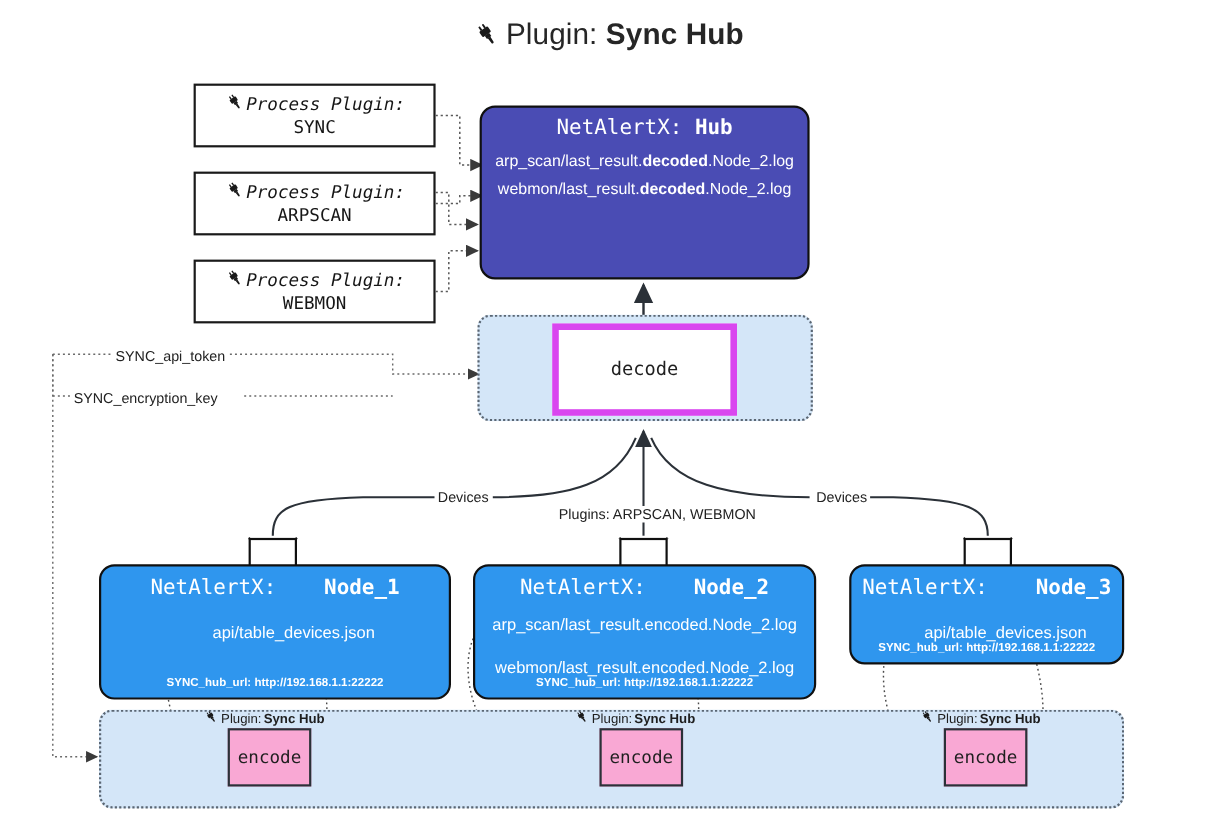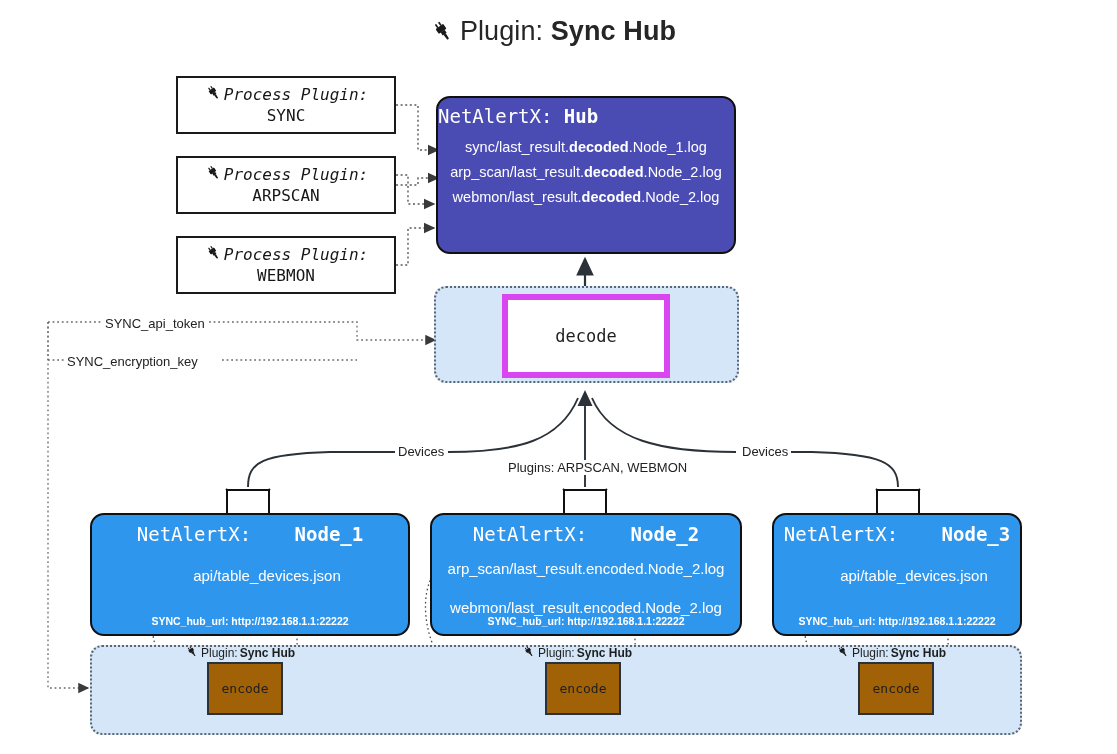--- a/index.html
+++ b/index.html
@@ -68,21 +68,21 @@
     left: 436px; top: 96px;
     width: 300px; height: 158px;
     background: #4a4cb4;
     border: 2px solid #101010;
     border-radius: 14px;
     box-sizing: border-box;
     color: #ffffff;
     padding-top: 7px;
   }
   .hub .hub-title {
-    text-align: left;
+    text-align: center;
     font-family: "DejaVu Sans Mono", "Liberation Mono", monospace;
     font-size: 19px;
     margin-bottom: 8px;
     white-space: nowrap;
   }
   .hub .hub-title b { font-weight: bold; }
   .hub .log {
     font-size: 14.5px;
     line-height: 25px;
     text-align: center;
@@ -156,21 +156,21 @@
     position: absolute;
     left: 0; right: 0; bottom: 7px;
     text-align: center;
     font-size: 10.5px;
     font-weight: bold;
     color: #ffffff;
     white-space: nowrap;
   }
   #node-1 { left: 90px;  top: 513px; width: 320px; height: 123px; }
   #node-2 { left: 430px; top: 513px; width: 312px; height: 123px; }
-  #node-3 { left: 772px; top: 513px; width: 250px; height: 123px; }
+  #node-3 { left: 772px; top: 513px; width: 250px; height: 91px; }
   #node-1 .node-line, #node-3 .node-line { margin-top: 22px; padding-left: 34px; }
   #node-2 .node-line { margin-top: 9px; line-height: 30px; }
 
   
   .envelope {
     position: absolute;
     width: 44px; height: 38px;
     background: #ffffff;
     border: 2px solid #101010;
     box-sizing: border-box;
@@ -196,26 +196,26 @@
     white-space: nowrap;
     display: flex; align-items: center; gap: 2px;
   }
   .plugin-tag b { font-weight: bold; }
   #tag-1 { left: 185px; top: 645px; }
   #tag-2 { left: 522px; top: 645px; }
   #tag-3 { left: 836px; top: 645px; }
   .encode-box {
     position: absolute;
     width: 76px; height: 53px;
-    background: #a16207;
+    background: #f9a8d4;
     border: 2px solid #2b3138;
     box-sizing: border-box;
     display: flex; align-items: center; justify-content: center;
     font-family: "DejaVu Sans Mono", "Liberation Mono", monospace;
-    font-size: 13px;
+    font-size: 16px;
     color: #1f1f1f;
   }
   #enc-1 { left: 207px; top: 662px; }
   #enc-2 { left: 545px; top: 662px; }
   #enc-3 { left: 858px; top: 662px; }
 </style>
 </head>
 <body>
 
 <div id="canvas">
@@ -329,21 +329,20 @@
       <span>Process Plugin:</span>
     </div>
     <div class="l2">WEBMON</div>
   </div>
 
   <div class="hub">
     <div class="hub-title">
       <span>NetAlertX:</span>
       <b>Hub</b>
     </div>
-    <div class="log"><span>sync/last_result.</span><b>decoded</b><span>.Node_1.log</span></div>
     <div class="log"><span>arp_scan/last_result.</span><b>decoded</b><span>.Node_2.log</span></div>
     <div class="log"><span>webmon/last_result.</span><b>decoded</b><span>.Node_2.log</span></div>
   </div>
 
   <div class="decode-cluster"></div>
   <div class="decode-box">decode</div>
 
   <div class="edge-label" id="lbl-api-token">SYNC_api_token</div>
   <div class="edge-label" id="lbl-enc-key">SYNC_encryption_key</div>
   <div class="edge-label" id="lbl-dev-left">Devices</div>

